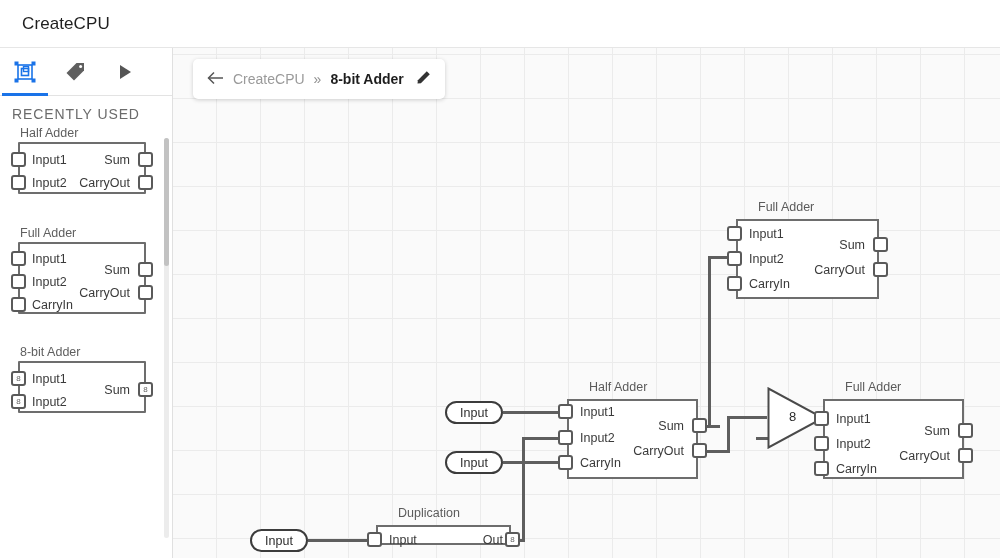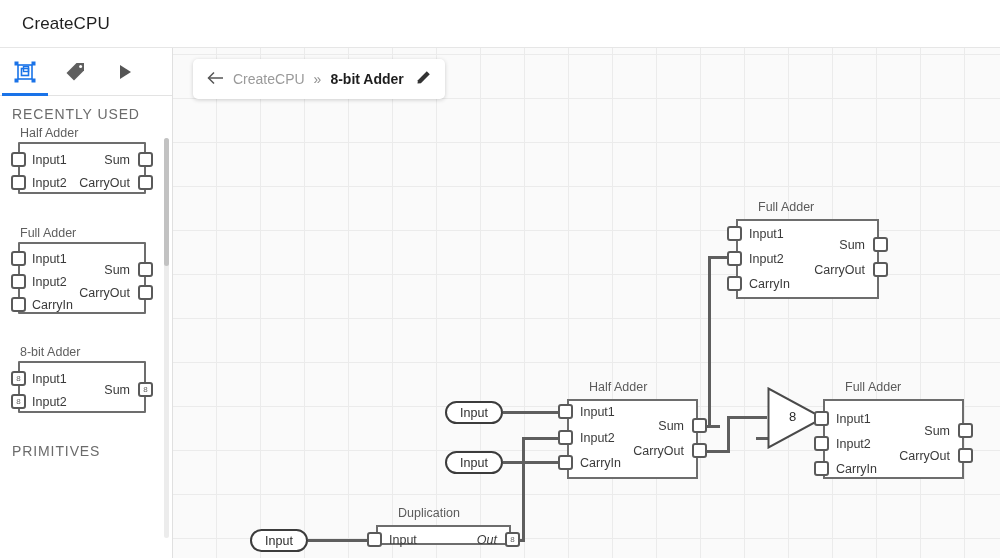--- a/index.html
+++ b/index.html
@@ -209,21 +209,20 @@
         <div class="box" style="width:128px;height:52px;">
           <div class="port" style="left:-9px;top:8px;">8</div>
           <div class="pin-label" style="left:12px;top:9px;">Input1</div>
           <div class="port" style="left:-9px;top:31px;">8</div>
           <div class="pin-label" style="left:12px;top:32px;">Input2</div>
           <div class="port" style="right:-9px;top:19px;">8</div>
           <div class="pin-label" style="right:14px;top:20px;">Sum</div>
         </div>
       </div>
 
-      <div class="section-label" style="padding-top:14px;">PRIMITIVES</div>
     </div>
   </div>
 
   <div class="canvas">
 
     <div class="breadcrumb">
       <span class="bc-back">
         <svg width="17" height="14" viewBox="0 0 17 14">
           <line x1="1.5" y1="7" x2="16" y2="7" stroke="#555" stroke-width="1.5"></line>
           <polyline points="7,1.5 1.5,7 7,12.5" fill="none" stroke="#555" stroke-width="1.5"></polyline>
@@ -323,17 +322,17 @@
       <div class="port" style="right:-9px;top:49px;"></div>
       <div class="pin-label" style="right:14px;top:50px;">CarryOut</div>
     </div>
 
     <div class="node" style="left:203px;top:477px;width:135px;height:20px;">
       <div class="label">Duplication</div>
       <div class="frame"></div>
       <div class="port" style="left:-9px;top:7px;"></div>
       <div class="pin-label" style="left:13px;top:8px;">Input</div>
       <div class="port" style="right:-9px;top:7px;">8</div>
-      <div class="pin-label" style="right:14px;top:8px;font-style:italic;">Out</div>
+      <div class="pin-label" style="right:8px;top:8px;">Out</div>
     </div>
 
   </div>
 </div>
 
 </body></html>

